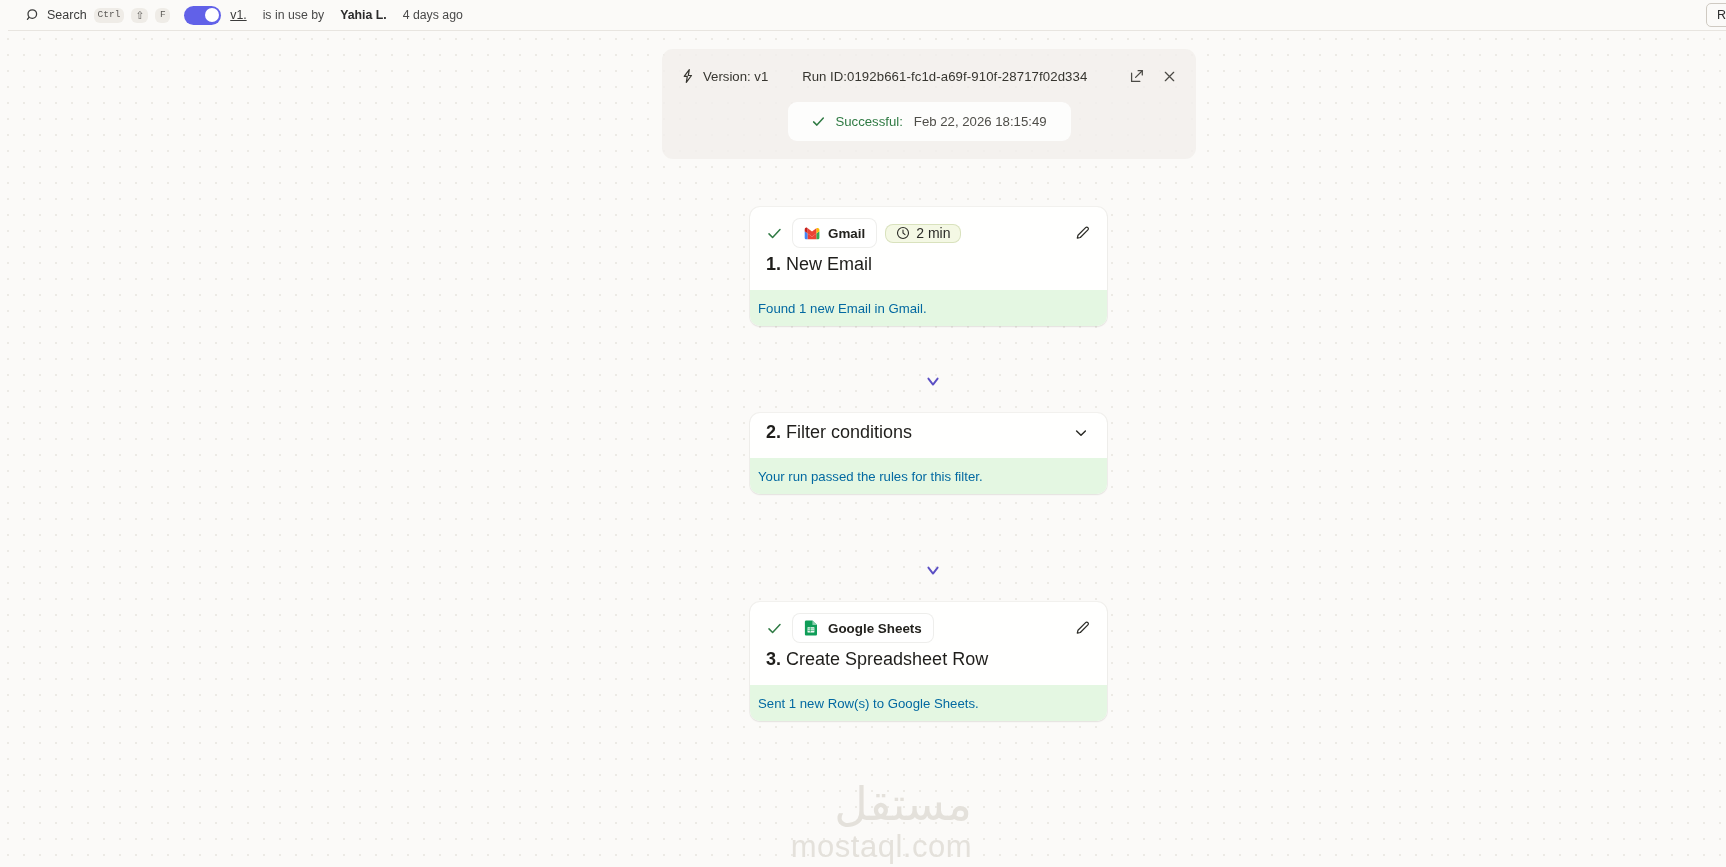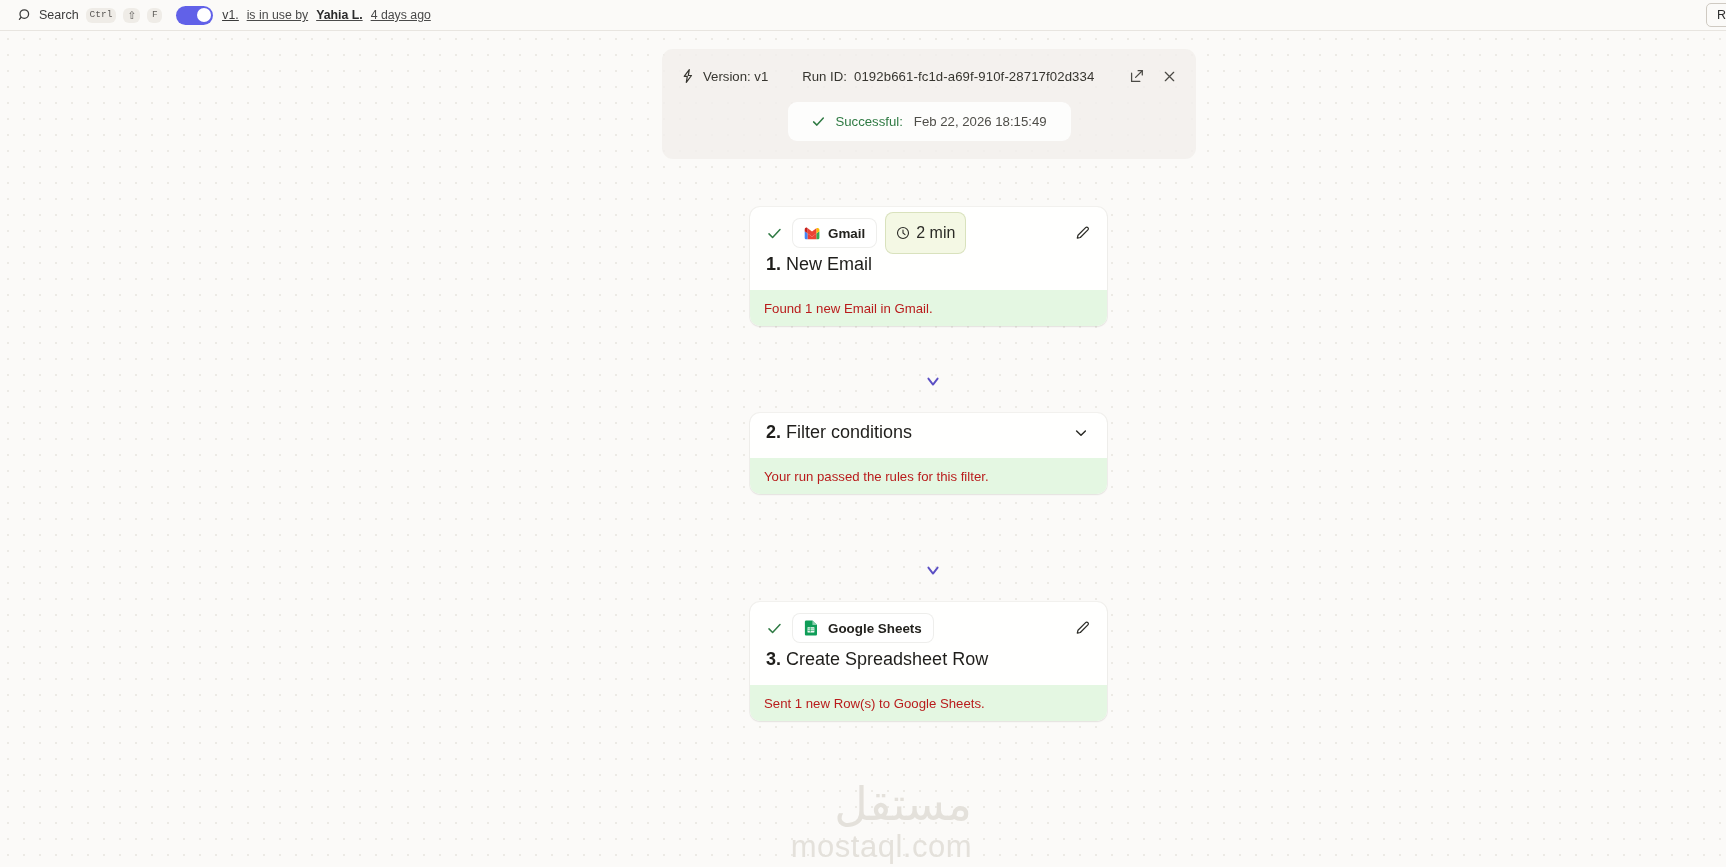--- a/index.html
+++ b/index.html
@@ -21,20 +21,21 @@
   .topbar {
     position: relative;
     height: 31px;
     background: #fbfaf8;
     border-bottom: 1px solid #e8e5e0;
     display: flex;
     align-items: center;
     padding: 0 12px;
     gap: 0;
     z-index: 20;
+    margin-left: 8px;
   }
 
   .search-group {
     display: flex;
     align-items: center;
     gap: 7px;
     padding-left: 6px;
   }
 
   .search-icon-wrap {
@@ -84,23 +85,22 @@
     border-radius: 50%;
     background: #ffffff;
   }
 
   .version-note {
     margin-left: 9px;
     font-size: 12.3px;
     color: #4a4a4a;
     display: flex;
     align-items: baseline;
-    gap: 8px;
+    gap: 16px;
     white-space: nowrap;
-    text-decoration: underline;
   }
   .version-note .vlink {
     color: #3b3b3b;
     text-decoration: underline;
     font-weight: 400;
   }
   .version-note .user { font-weight: 700; color: #2b2b2b; }
   .version-note .ago { color: #4a4a4a; }
 
   .topbar-right {
@@ -157,21 +157,20 @@
     font-size: 13.2px;
     color: #36352f;
     margin-left: 7px;
     white-space: nowrap;
   }
 
   .run-id-block {
     margin-left: 34px;
     display: flex;
     align-items: baseline;
-    gap: 7px;
     white-space: nowrap;
   }
   .run-id-label { font-size: 13.2px; color: #36352f; }
   .run-id-value { font-size: 13.2px; color: #36352f; letter-spacing: 0.1px; }
 
   .run-actions {
     margin-left: auto;
     display: flex;
     align-items: center;
     gap: 14px;
@@ -238,26 +237,26 @@
   .app-chip.filter {
     background: #fdeee0;
     box-shadow: 0 0 0 1px #e8a567;
   }
   .chip-icon { width: 16px; height: 16px; display: flex; align-items: center; flex: 0 0 auto; }
 
   .time-badge {
     display: inline-flex;
     align-items: center;
     gap: 6px;
-    height: 40px;
+    height: 17px;
     padding: 0 10px;
     border-radius: 7px;
     background: #f4f8e4;
     box-shadow: 0 0 0 1px #d9e2bd;
-    font-size: 16px;
+    font-size: 14px;
     color: #2b2b26;
     white-space: nowrap;
   }
   .badge-icon { width: 14px; height: 14px; display: flex; align-items: center; }
 
   .head-right {
     margin-left: auto;
     display: flex;
     align-items: center;
   }
@@ -277,23 +276,23 @@
 
   .chev-btn {
     margin-left: auto;
     width: 20px; height: 20px;
     display: flex; align-items: center; justify-content: center;
     background: none; border: none; cursor: pointer;
   }
 
   .card-status {
     background: #e4f7e2;
-    padding: 9px 14px;
+    padding: 9px 8px;
     font-size: 13.2px;
-    color: #b91c1c;
+    color: #0369a1;
     min-height: 36px;
     display: flex;
     align-items: center;
     text-align: right;
   }
 
   
   .arrow {
     position: absolute;
     left: 926px;

